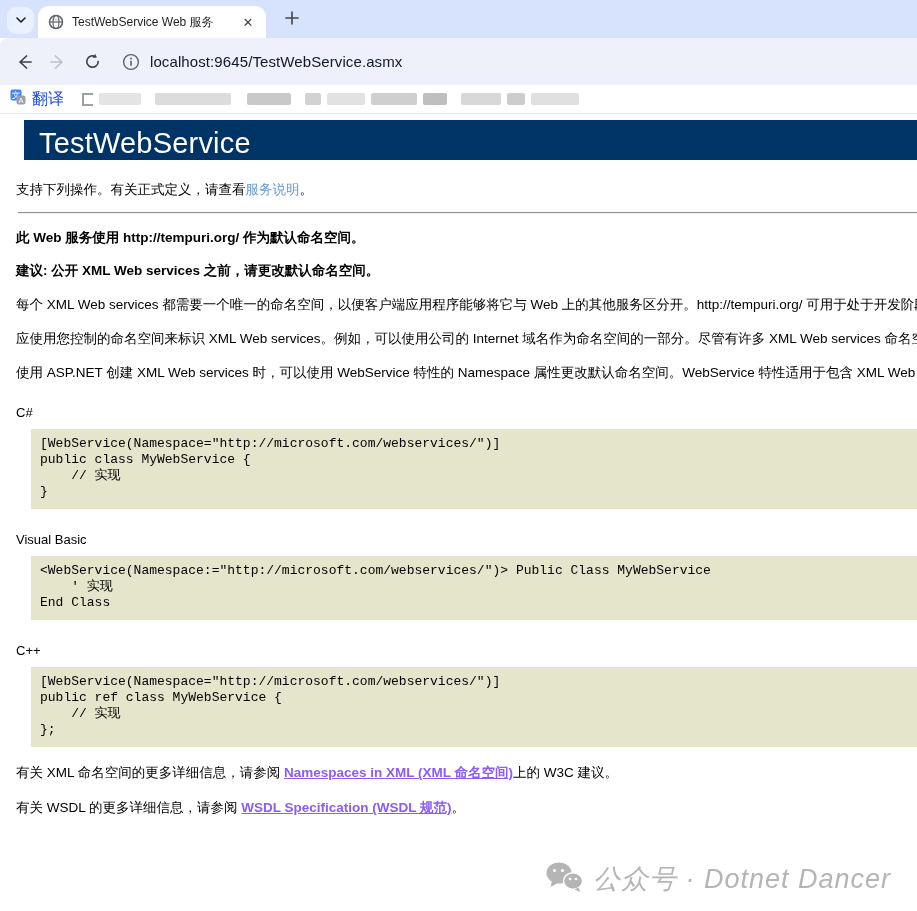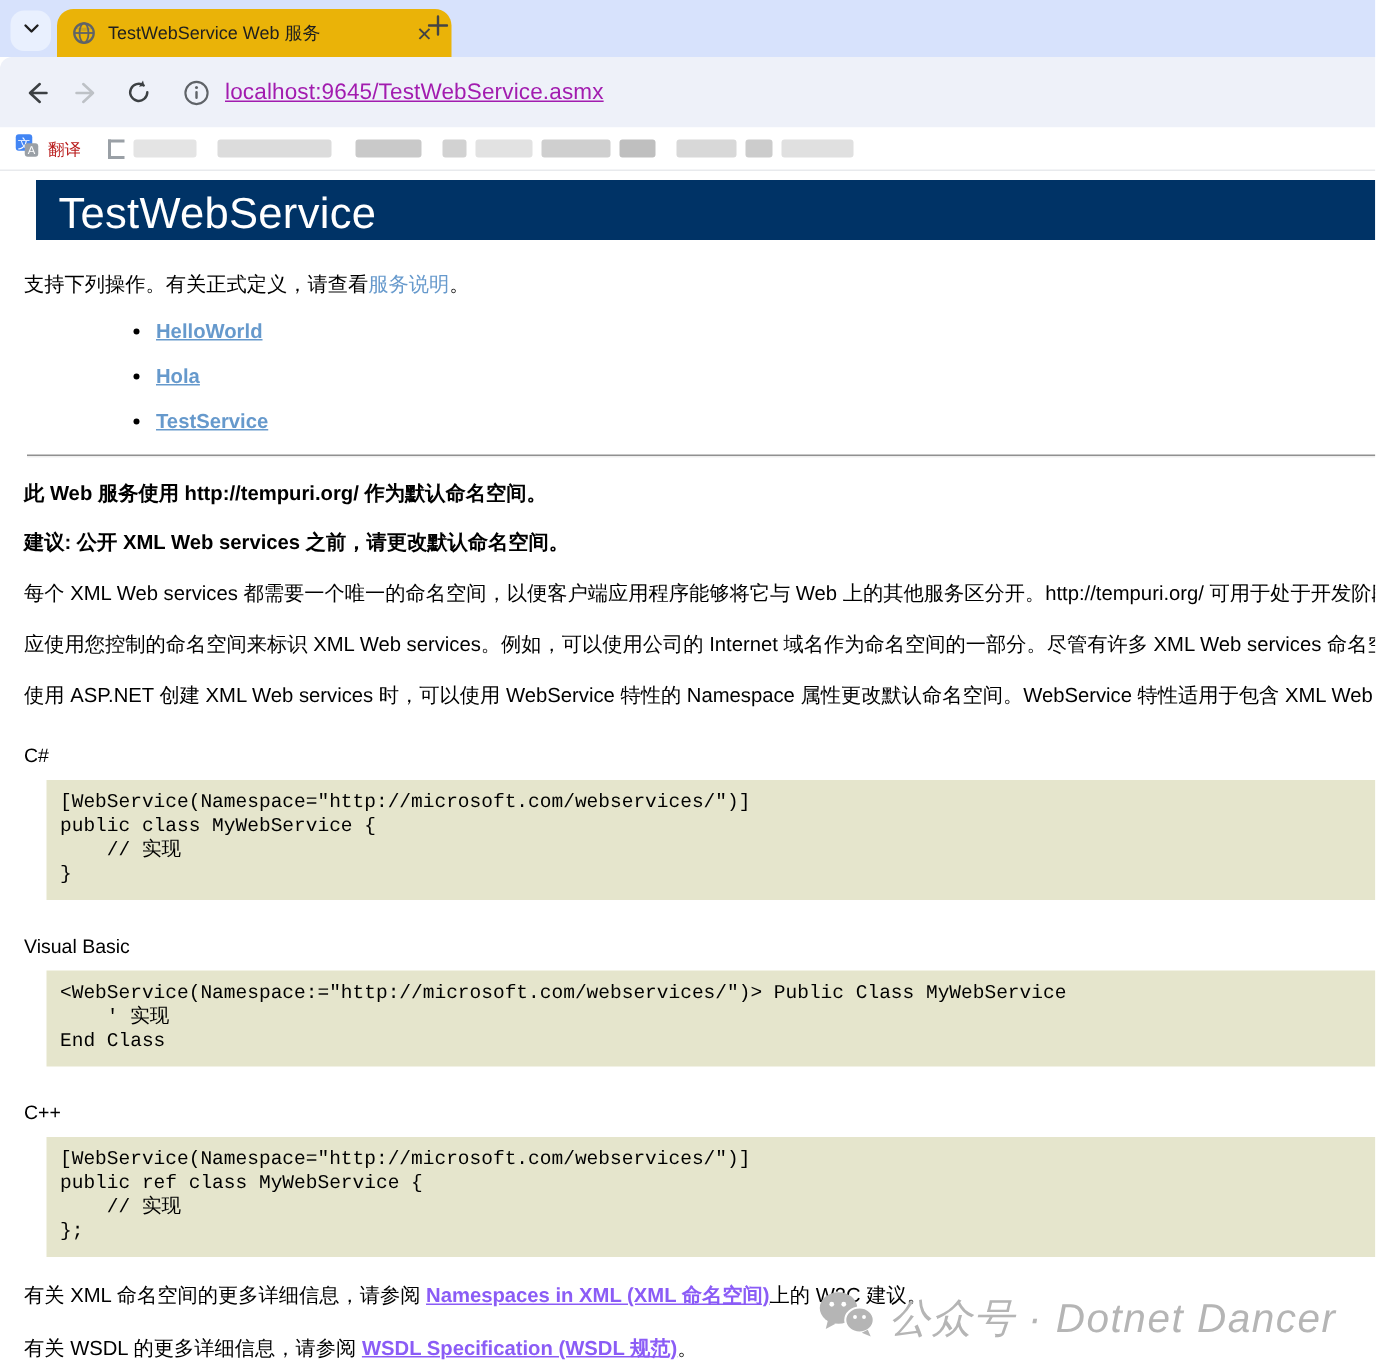--- a/index.html
+++ b/index.html
@@ -4,45 +4,45 @@
 <style>
   * { margin: 0; padding: 0; box-sizing: border-box; }
   html, body { width: 917px; height: 911px; }
   body { font-family: "Liberation Sans", sans-serif; background: #fff; }
   .browser { position: relative; width: 917px; height: 911px; overflow: hidden; background: #fff; }
 
   
   .tabstrip { position: absolute; top: 0; left: 0; width: 100%; height: 38px; background: #d7e2fc; }
   .tabsearch-btn { position: absolute; left: 7px; top: 7px; width: 27px; height: 27px; border-radius: 9px;
     background: #e9f0fe; display: flex; align-items: center; justify-content: center; cursor: pointer; }
-  .tab { position: absolute; left: 38px; top: 6px; width: 263px; height: 32px; background: #eab308;
+  .tab { position: absolute; left: 38px; top: 6px; width: 228px; height: 32px; background: #ffffff;
     border-radius: 11px 11px 0 0; display: flex; align-items: center; padding: 0 10px; }
   .tab-favicon { width: 16px; height: 16px; margin-right: 8px; flex: 0 0 auto; }
   .tab-title { font-size: 12px; color: #1f1f1f; white-space: nowrap; overflow: hidden; flex: 1 1 auto; }
   .tab-close { width: 16px; height: 16px; margin-left: 6px; display: flex; align-items: center; justify-content: center;
     border-radius: 50%; cursor: pointer; color: #444; font-size: 13px; }
   .newtab-btn { position: absolute; left: 281px; top: 9px; width: 21px; height: 21px; display: flex;
     align-items: center; justify-content: center; cursor: pointer; }
 
   
   .toolbar { position: absolute; top: 38px; left: 0; width: 100%; height: 47px; background: #eef1f9;
     border-radius: 8px 0 0 0; display: flex; align-items: center; }
   .nav-btn { width: 28px; height: 28px; display: flex; align-items: center; justify-content: center; cursor: pointer; }
   .nav-back { margin-left: 10px; }
   .nav-fwd  { margin-left: 6px; }
   .nav-reload { margin-left: 6px; }
   .urlbox { display: flex; align-items: center; margin-left: 16px; }
   .info-icon { width: 18px; height: 18px; margin-right: 10px; }
-  .url-text { font-size: 15px; color: #a21caf; letter-spacing: 0.1px; text-decoration: underline; }
+  .url-text { font-size: 15px; color: #0f172a; letter-spacing: 0.1px; }
 
   
   .bookmarkbar { position: absolute; top: 85px; left: 0; width: 100%; height: 29px; background: #ffffff;
     border-bottom: 1px solid #e8eaed; display: flex; align-items: center; }
   .bm-translate { display: flex; align-items: center; margin-left: 10px; cursor: pointer; }
-  .bm-translate-label { font-size: 11px; color: #b91c1c; margin-left: 6px; }
+  .bm-translate-label { font-size: 16px; color: #1d4ed8; margin-left: 6px; }
   .bm-folder-corner { width: 11px; height: 13px; border-left: 2px solid #9aa0a6; border-top: 2px solid #9aa0a6;
     border-bottom: 2px solid #9aa0a6; margin-left: 18px; }
   .bm-block { height: 12px; border-radius: 2px; display: inline-block; }
 
   
   .page { position: absolute; top: 115px; left: 0; width: 917px; height: 796px; background: #fff; overflow: hidden; }
   .banner { margin-top: 5px; height: 40px; background: #003366; color: #ffffff; font-size: 29px; font-weight: 500;
     line-height: 46px; padding-left: 15px; letter-spacing: 0.2px; margin-left: 24px; }
   .content { padding: 0 0 0 16px; font-size: 13.5px; color: #000; }
   .intro { margin-top: 21px; }
@@ -153,25 +153,20 @@
   </div>
 
   <div class="page">
     <div class="banner">TestWebService</div>
 
     <div class="content">
       <div class="intro">
         <span>支持下列操作。有关正式定义，请查看</span><a class="plain-lite">服务说明</a><span>。</span>
       </div>
 
-      <ul class="ops">
-        <li><a class="lite">HelloWorld</a></li>
-        <li><a class="lite">Hola</a></li>
-        <li><a class="lite">TestService</a></li>
-      </ul>
 
       <hr class="rule">
 
       <div class="boldline">此 Web 服务使用 http://tempuri.org/ 作为默认命名空间。</div>
       <div class="boldline">建议: 公开 XML Web services 之前，请更改默认命名空间。</div>
 
       <div class="para">每个 XML Web services 都需要一个唯一的命名空间，以便客户端应用程序能够将它与 Web 上的其他服务区分开。http://tempuri.org/ 可用于处于开发阶段的 XML Web services。</div>
       <div class="para">应使用您控制的命名空间来标识 XML Web services。例如，可以使用公司的 Internet 域名作为命名空间的一部分。尽管有许多 XML Web services 命名空间看似指向实际的 Web 资源，但它们无需指向。</div>
       <div class="para">使用 ASP.NET 创建 XML Web services 时，可以使用 WebService 特性的 Namespace 属性更改默认命名空间。WebService 特性适用于包含 XML Web services 方法的类。</div>
 

